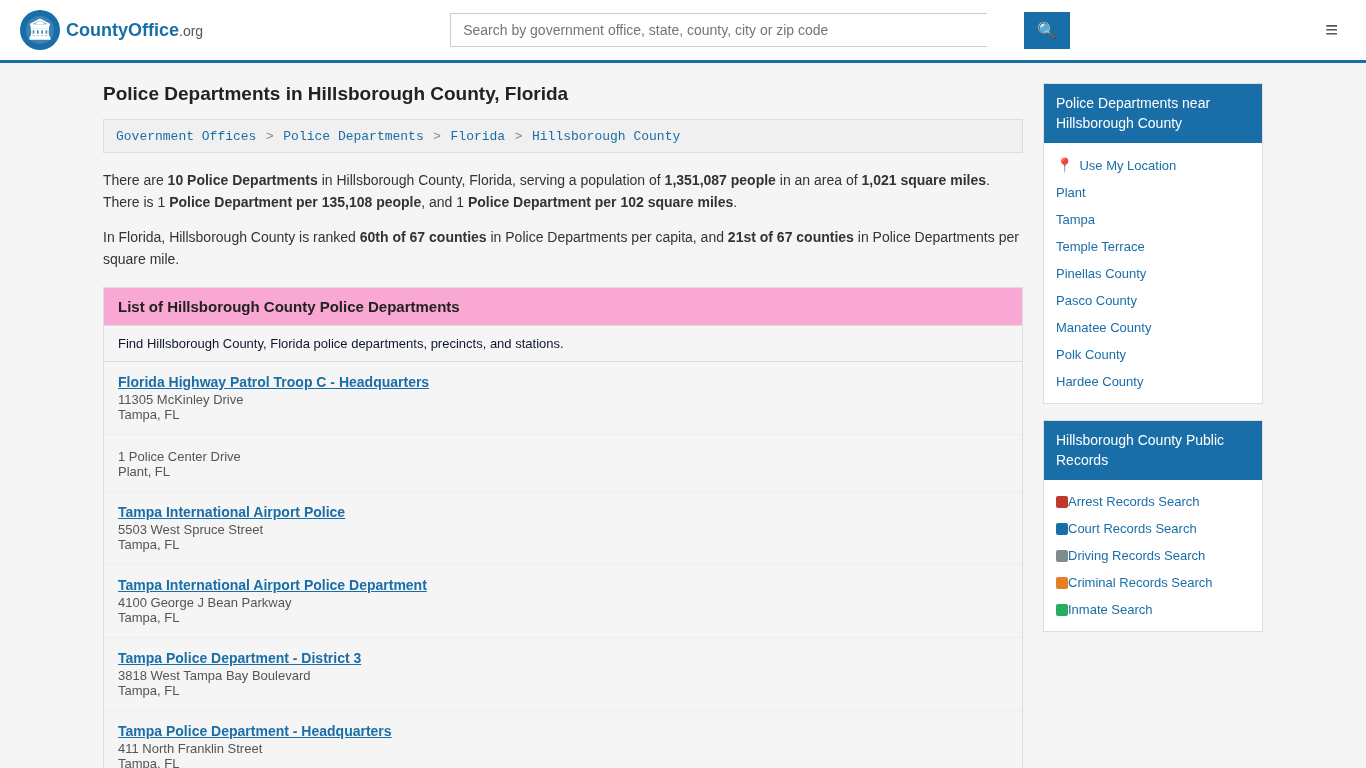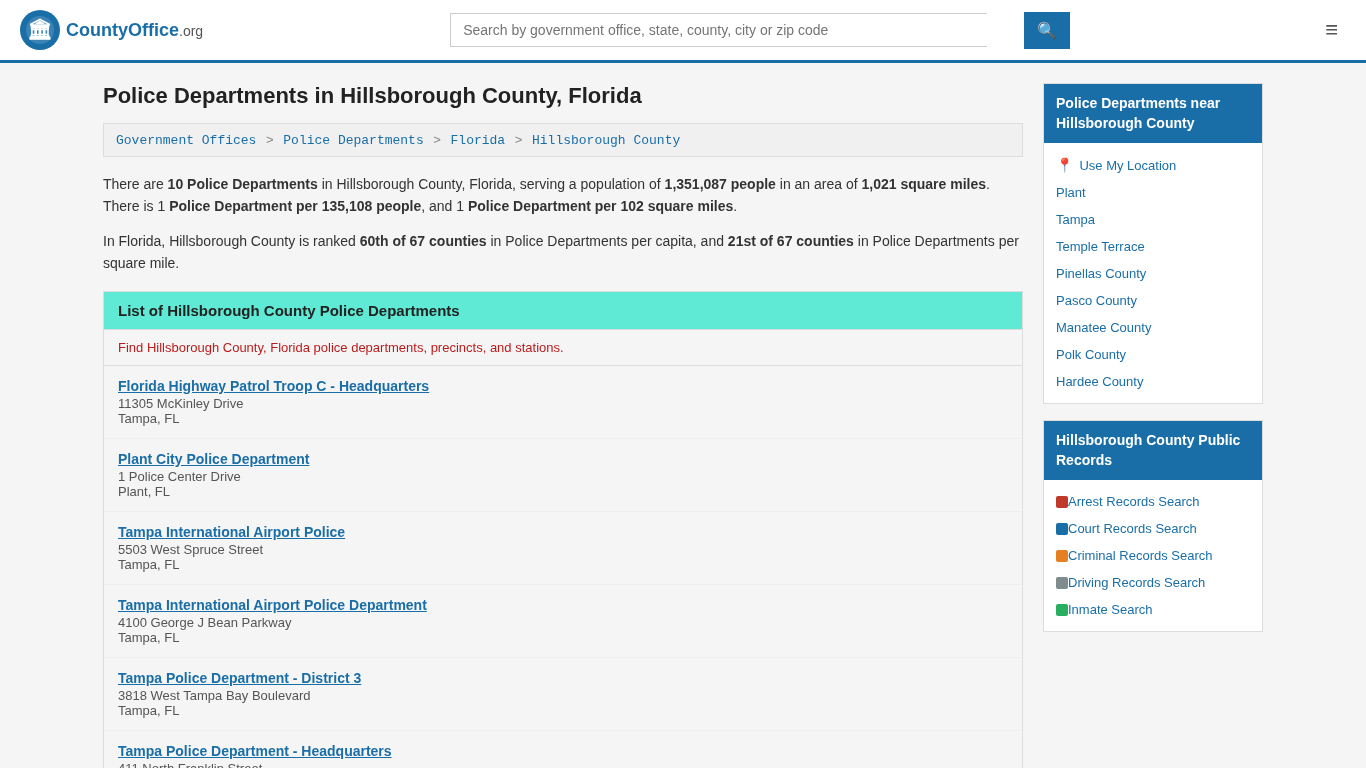--- a/index.html
+++ b/index.html
@@ -62,21 +62,21 @@
       padding: 20px;
       display: flex;
       gap: 20px;
     }
 
     
     #content {
       flex: 1;
     }
     #page-title {
-      font-size: 22px;
+      font-size: 19px;
       font-weight: bold;
       color: #222;
       margin-bottom: 14px;
     }
 
     
     #breadcrumb {
       background: #f0f0f0;
       border: 1px solid #ddd;
       padding: 8px 12px;
@@ -103,31 +103,31 @@
       line-height: 1.6;
       margin-bottom: 16px;
       color: #333;
     }
 
     
     #list-section {
       border: 1px solid #ddd;
     }
     #list-header {
-      background: #5eead4;
+      background: #f9a8d4;
       padding: 10px 14px;
       font-size: 15px;
       font-weight: bold;
       color: #222;
       border-bottom: 1px solid #ddd;
     }
     #list-description {
       padding: 10px 14px;
       font-size: 13px;
-      color: #b91c1c;
+      color: #0f172a;
       border-bottom: 1px solid #ddd;
     }
 
     .dept-item {
       padding: 12px 14px;
       border-bottom: 1px solid #eee;
     }
     .dept-item:last-child { border-bottom: none; }
     .dept-name {
       font-size: 14px;
@@ -160,21 +160,21 @@
       flex-shrink: 0;
     }
     .sidebar-box {
       background: #fff;
       border: 1px solid #ddd;
       margin-bottom: 16px;
     }
     .sidebar-box-header {
       background: #1a6ea8;
       color: #fff;
-      font-weight: bold;
+      font-weight: normal;
       font-size: 14px;
       padding: 10px 12px;
       line-height: 1.4;
     }
     .sidebar-box-body {
       padding: 8px 0;
     }
     .sidebar-link {
       display: flex;
       align-items: center;
@@ -247,21 +247,20 @@
 
       <div id="dept-list">
           <div class="dept-item">
       <div class="dept-name">Florida Highway Patrol Troop C - Headquarters</div>
       <div class="dept-row">
         <span class="dept-address">11305 McKinley Drive</span>
         <span class="dept-city">Tampa, FL</span>
       </div>
     </div>
           <div class="dept-item">
-      <div class="dept-name">Plant City Police Department</div>
       <div class="dept-row">
         <span class="dept-address">1 Police Center Drive</span>
         <span class="dept-city">Plant, FL</span>
       </div>
     </div>
           <div class="dept-item">
       <div class="dept-name">Tampa International Airport Police</div>
       <div class="dept-row">
         <span class="dept-address">5503 West Spruce Street</span>
         <span class="dept-city">Tampa, FL</span>
@@ -321,28 +320,28 @@
         <div id="records-links">
             <a class="sidebar-link">
               <span style="display: inline-block; width: 12px; height: 12px; background: rgb(192, 57, 43); border-radius: 2px; flex-shrink: 0;"></span>
               <span>Arrest Records Search</span>
             </a>
             <a class="sidebar-link">
               <span style="display: inline-block; width: 12px; height: 12px; background: rgb(26, 110, 168); border-radius: 2px; flex-shrink: 0;"></span>
               <span>Court Records Search</span>
             </a>
             <a class="sidebar-link">
+              <span style="display: inline-block; width: 12px; height: 12px; background: rgb(127, 140, 141); border-radius: 2px; flex-shrink: 0;"></span>
+              <span>Driving Records Search</span>
+            </a>
+            <a class="sidebar-link">
               <span style="display: inline-block; width: 12px; height: 12px; background: rgb(230, 126, 34); border-radius: 2px; flex-shrink: 0;"></span>
               <span>Criminal Records Search</span>
             </a>
             <a class="sidebar-link">
-              <span style="display: inline-block; width: 12px; height: 12px; background: rgb(127, 140, 141); border-radius: 2px; flex-shrink: 0;"></span>
-              <span>Driving Records Search</span>
-            </a>
-            <a class="sidebar-link">
               <span style="display: inline-block; width: 12px; height: 12px; background: rgb(39, 174, 96); border-radius: 2px; flex-shrink: 0;"></span>
               <span>Inmate Search</span>
             </a>
           </div>
       </div>
     </div>
 
   </div>
 
 </div>

